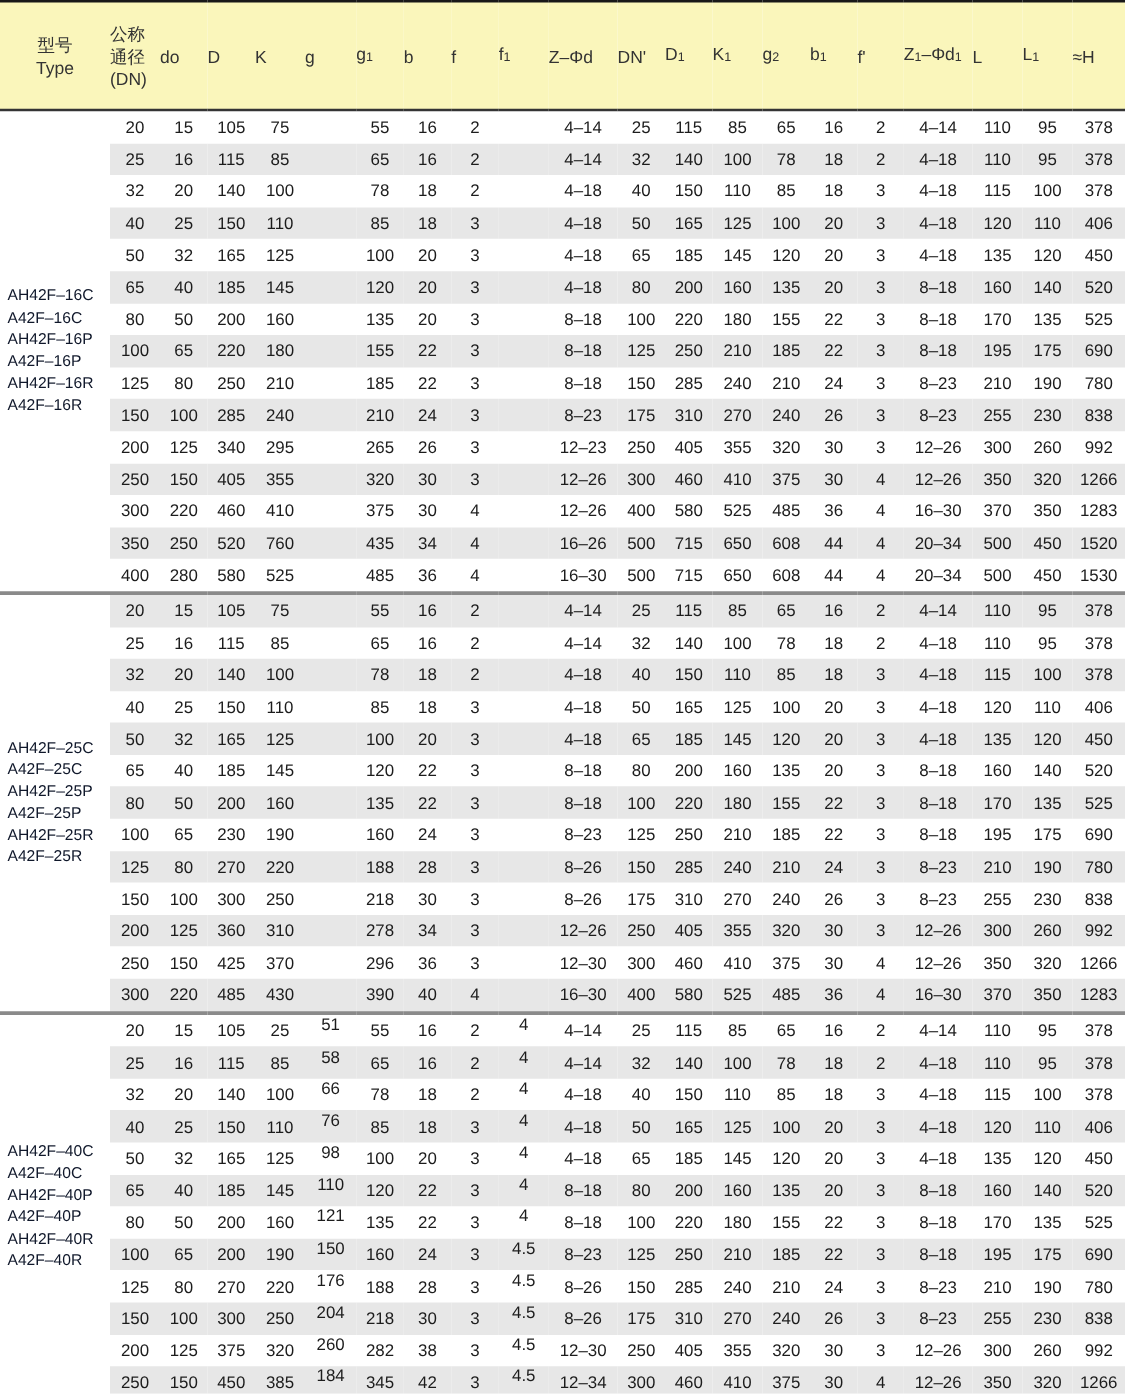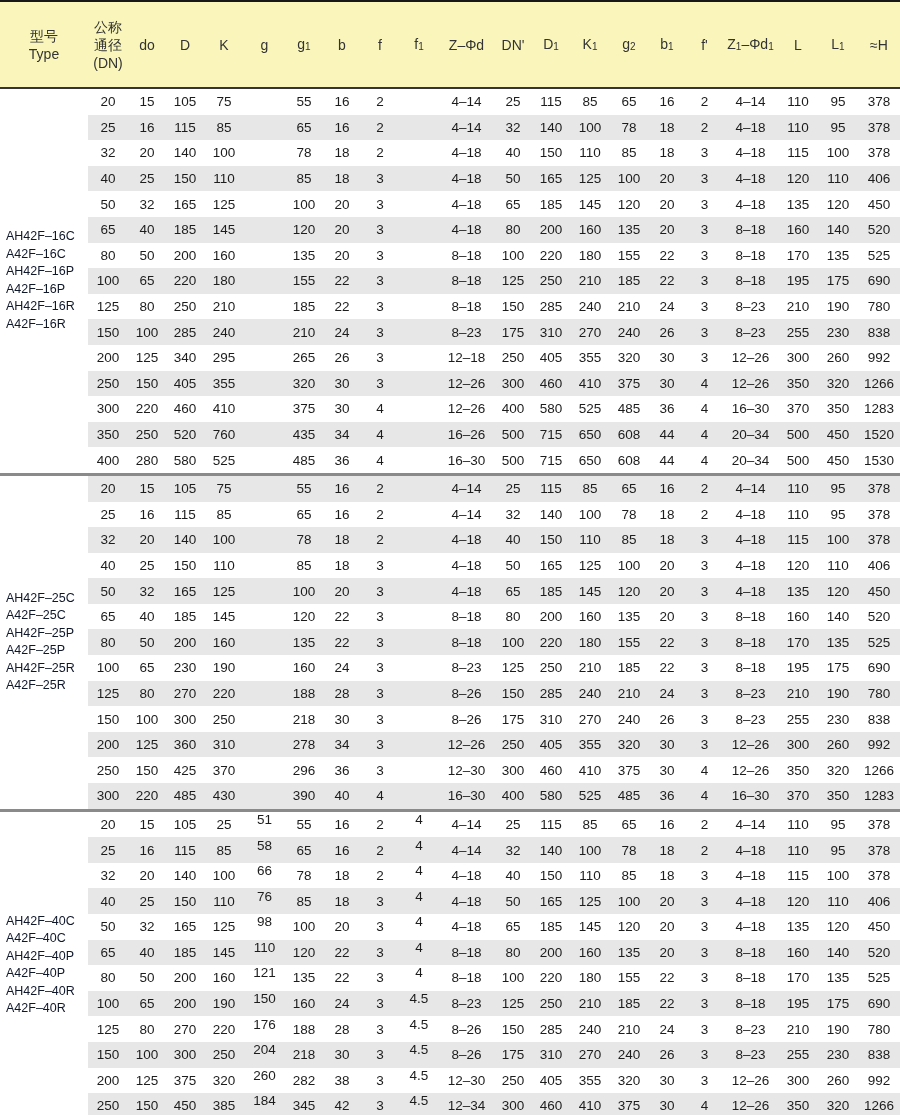--- a/index.html
+++ b/index.html
@@ -2,21 +2,21 @@
 <html><head>
 <meta charset="utf-8">
 <style>
   html,body{margin:0;padding:0;background:#ffffff;}
   body{width:900px;font-family:"Liberation Sans","DejaVu Sans",sans-serif;-webkit-font-smoothing:antialiased;}
   .sheet{width:900px;height:1115px;overflow:hidden;background:#ffffff;}
   table.spec{border-collapse:collapse;table-layout:fixed;width:900px;
     border-top:2px solid #181818;border-bottom:3px solid #181818;}
   thead th{
     background:#faf6bb;height:85px;font-weight:400;color:#333333;
-    font-size:14px;line-height:18px;text-align:center;vertical-align:middle;
+    font-size:14px;line-height:18px;text-align:left;vertical-align:middle;
     border-bottom:2px solid #343434;padding:0;white-space:pre-line;
   }
   thead th.type-head{text-align:center;}
   tbody td{
     height:25.6px;padding:0;text-align:center;vertical-align:middle;
     font-size:13.5px;color:#1c1c1c;white-space:nowrap;overflow:visible;
   }
   td.type-cell{
     background:#ffffff !important;text-align:left;vertical-align:middle;
     padding-left:6px;font-size:12.5px;line-height:17.5px;color:#0f172a;
@@ -305,21 +305,21 @@
         <tr>
           <td>200</td>
           <td>125</td>
           <td>340</td>
           <td>295</td>
           <td></td>
           <td>265</td>
           <td>26</td>
           <td>3</td>
           <td></td>
-          <td>12–18</td>
+          <td>12–23</td>
           <td>250</td>
           <td>405</td>
           <td>355</td>
           <td>320</td>
           <td>30</td>
           <td>3</td>
           <td>12–26</td>
           <td>300</td>
           <td>260</td>
           <td>992</td>

